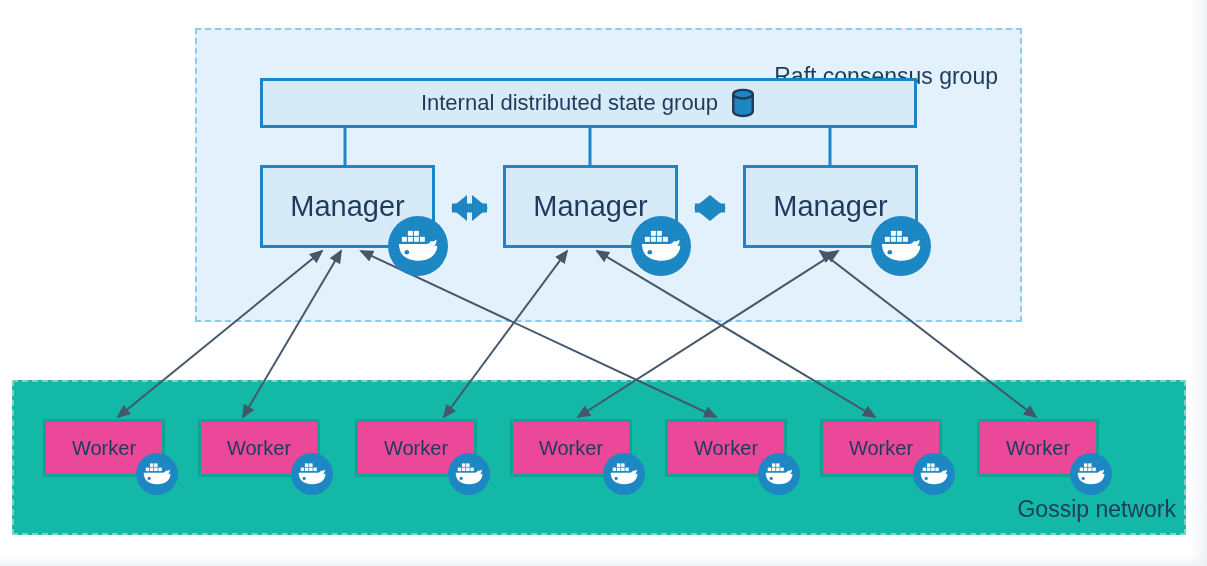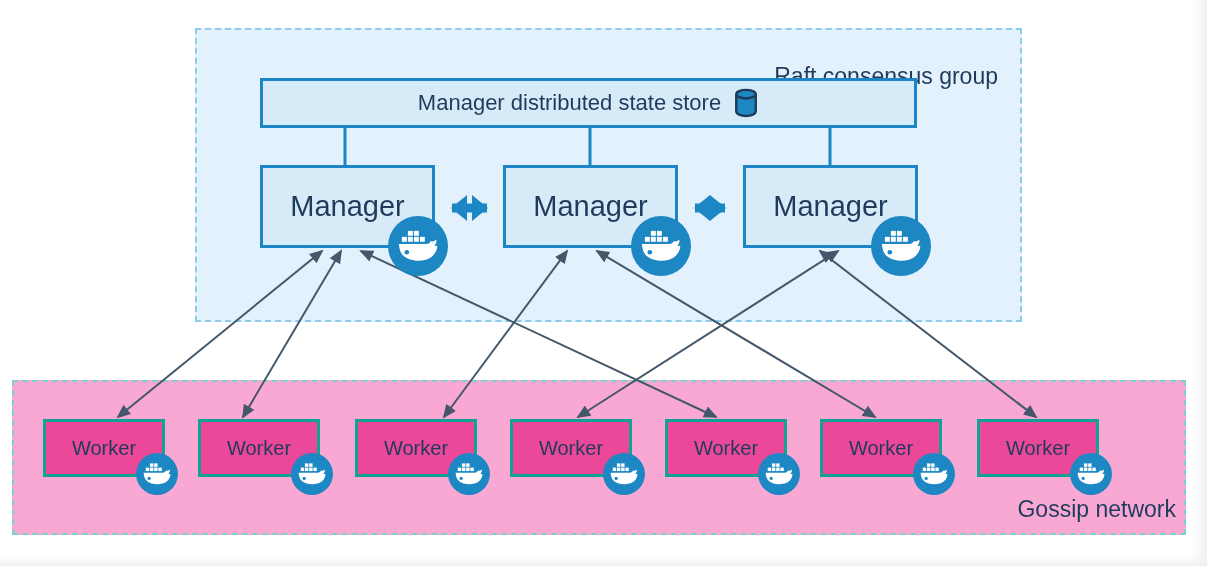--- a/index.html
+++ b/index.html
@@ -10,21 +10,21 @@
     color:#1f3b5b;
   }
   
   .region{position:absolute;z-index:0;box-sizing:border-box;}
   .raft{
     left:195px;top:28px;width:827px;height:294px;
     background:#e2f1fb;border:2px dashed #8ecbee;
   }
   .gossip{
     left:12px;top:380px;width:1174px;height:155px;
-    background:#f9a8d4;border:2px dashed #7ed0c8;
+    background:#14b8a6;border:2px dashed #7ed0c8;
   }
   .region-label{position:absolute;font-size:23px;color:#1f3b5b;white-space:nowrap;}
   .raft-label{top:10px;right:22px;margin-top:23px;}
   .gossip-label{bottom:10px;right:8px;}
   
   svg.wires{position:absolute;left:0;top:0;z-index:1;}
   
   .box{
     position:absolute;z-index:2;box-sizing:border-box;
     display:flex;align-items:center;justify-content:center;
@@ -94,21 +94,21 @@
       <line x1="341" y1="251" x2="243" y2="417" marker-start="url(#ah)" marker-end="url(#ah)"></line>
       <line x1="361" y1="251" x2="716" y2="417" marker-start="url(#ah)" marker-end="url(#ah)"></line>
       <line x1="567" y1="251" x2="444" y2="417" marker-start="url(#ah)" marker-end="url(#ah)"></line>
       <line x1="597" y1="251" x2="875" y2="417" marker-start="url(#ah)" marker-end="url(#ah)"></line>
       <line x1="838" y1="251" x2="578" y2="417" marker-start="url(#ah)" marker-end="url(#ah)"></line>
       <line x1="820" y1="251" x2="1036" y2="417" marker-start="url(#ah)" marker-end="url(#ah)"></line>
     </g>
   </svg>
 
   <div class="box store">
-    <span>Manager distributed state store</span>
+    <span>Internal distributed state group</span>
     <svg class="db-icon" viewBox="0 0 28 32">
       <path d="M3.5 6.5 V25 a10.5 5 0 0 0 21 0 V6.5" fill="#1d87c4" stroke="#1f3b5b" stroke-width="2.6"></path>
       <ellipse cx="14" cy="6.5" rx="10.5" ry="4.6" fill="#1d87c4" stroke="#1f3b5b" stroke-width="2.6"></ellipse>
     </svg>
   </div>
 
   <div class="box manager m1">
     <span>Manager</span>
     <svg class="badge" viewBox="0 0 44 44">
       <circle cx="22" cy="22" r="22" fill="#1d87c4"></circle>

